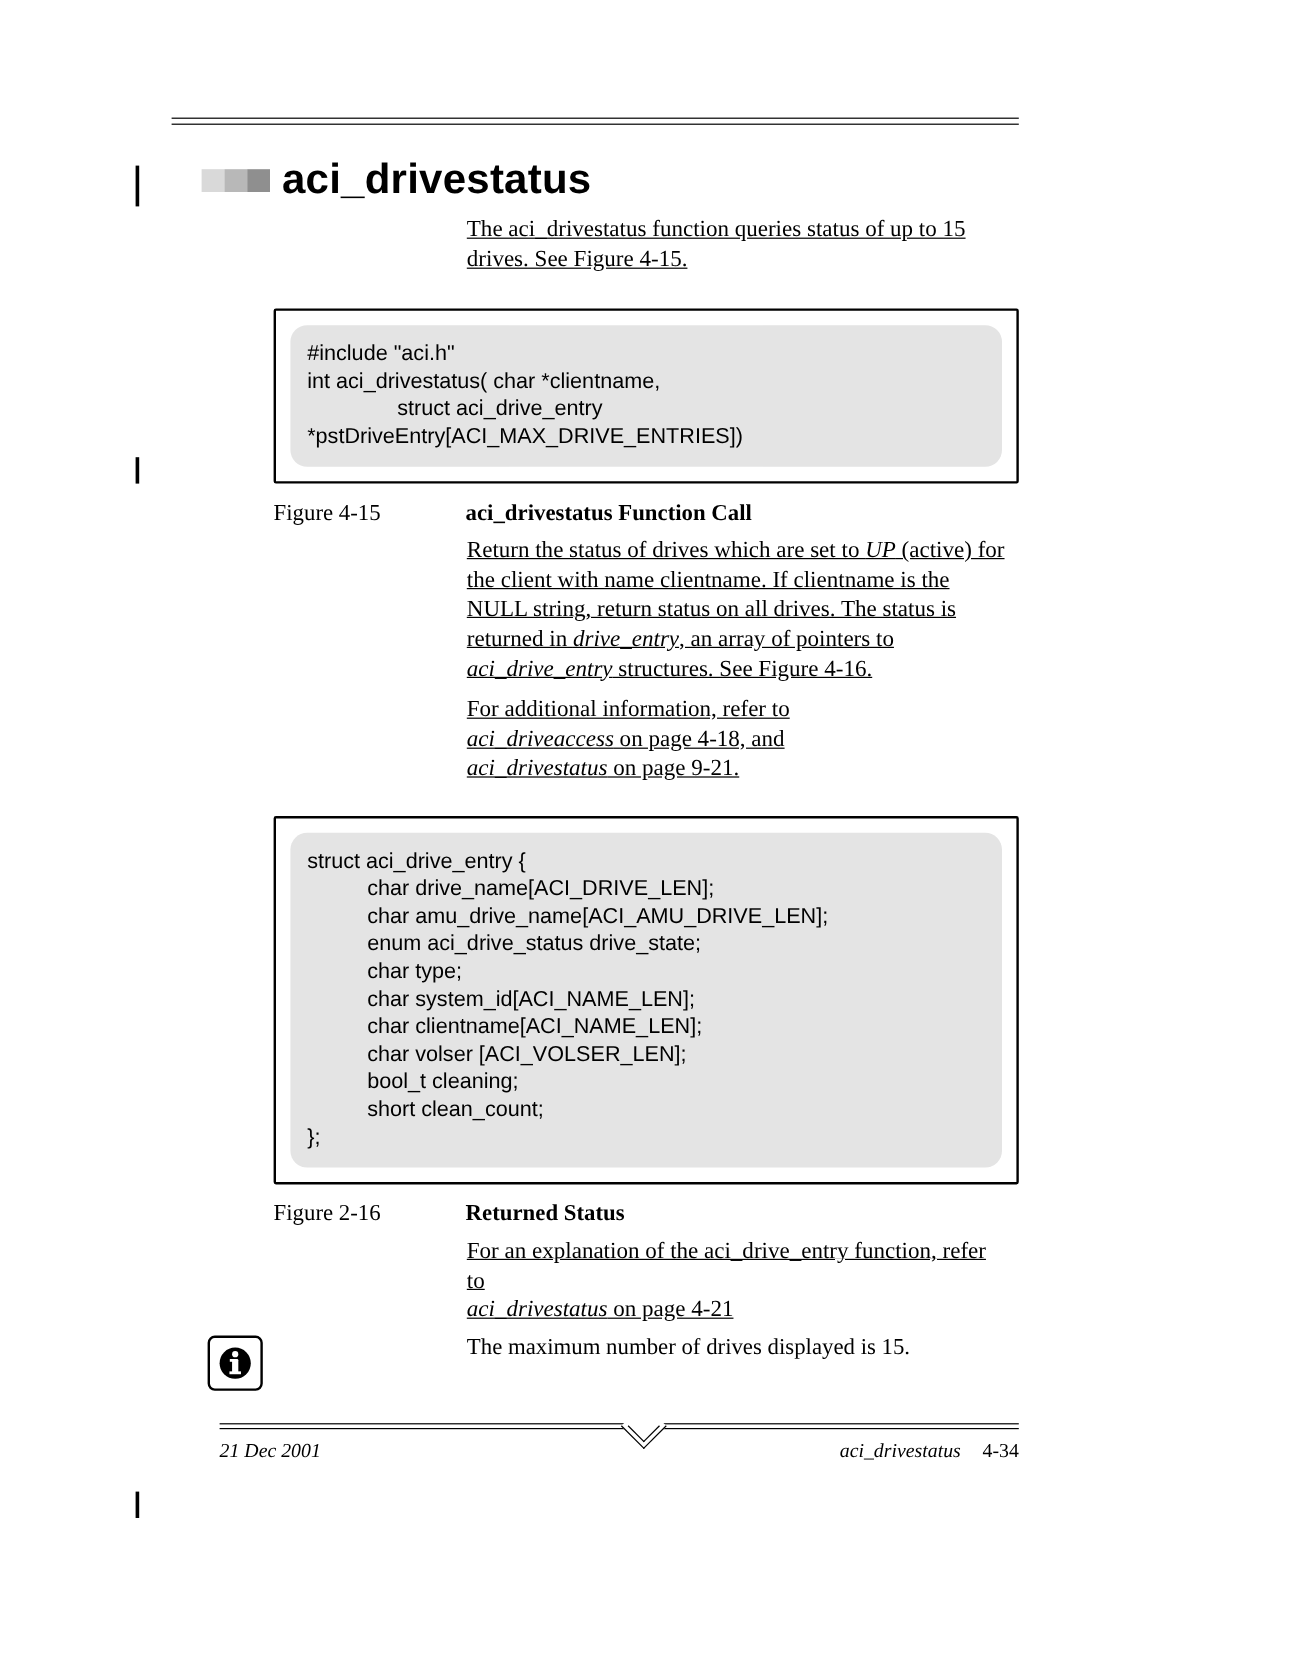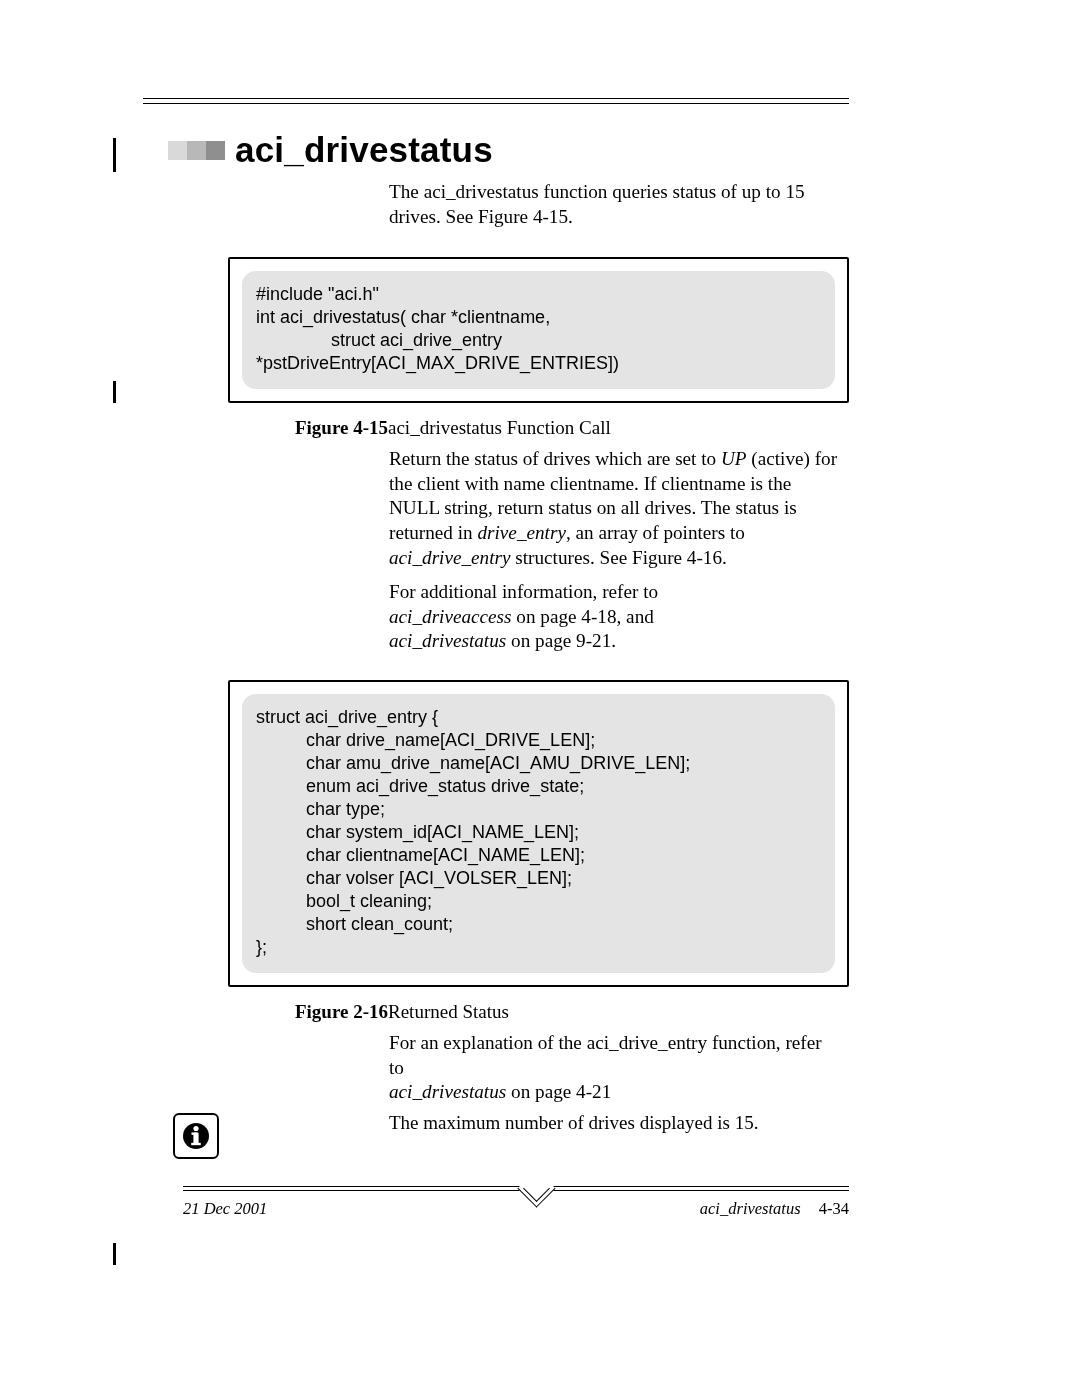--- a/index.html
+++ b/index.html
@@ -58,20 +58,21 @@
     font-weight: 700;
     font-size: 35px;
     margin: 0;
     letter-spacing: 0.2px;
   }
   .body-col {
     margin-left: 246px;
     margin-right: 10px;
     font-size: 19.2px;
     line-height: 1.28;
+    text-decoration: underline;
   }
   .body-col p { margin: 0 0 6px 0; }
   .italic { font-style: italic; }
   .codebox {
     margin: 28px 0 10px 85px;
     border: 2.5px solid #000;
     border-radius: 2px;
     padding: 0;
   }
   .codebox-inner {
@@ -85,26 +86,26 @@
     white-space: pre;
     color: #000;
   }
   .fig-row {
     display: flex;
     margin: 14px 0 8px 85px;
     font-size: 19px;
   }
   .fig-label {
     width: 160px;
-    font-weight: 700;
+    font-weight: 400;
     flex: 0 0 160px;
-    text-align: right;
   }
   .fig-caption {
     flex: 1;
+    font-weight: bold;
   }
   .info-row {
     position: relative;
     margin: 4px 0 0 0;
   }
   .info-icon {
     position: absolute;
     left: 30px;
     top: 2px;
     width: 42px;

